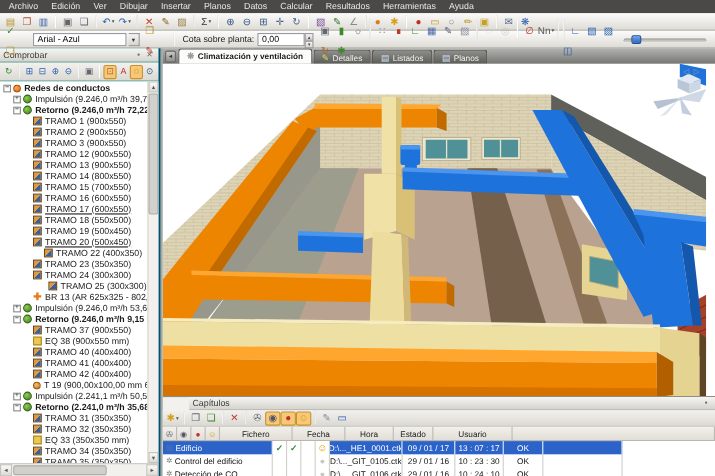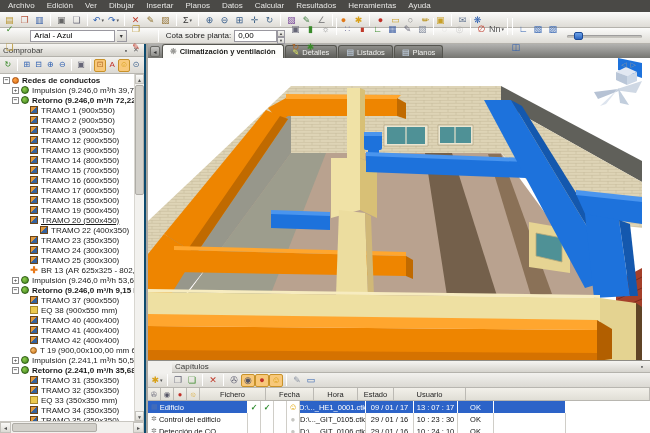--- a/index.html
+++ b/index.html
@@ -400,21 +400,21 @@
             <div class="tree-row" style="padding-left: 21px;">
               <span style="width: 9px; flex: 0 0 auto;"></span>
               <span class="ticon duct"></span>
               <span class="lbl">TRAMO 15 (700x550)</span>
             </div>
             <div class="tree-row" style="padding-left: 21px;">
               <span style="width: 9px; flex: 0 0 auto;"></span>
               <span class="ticon duct"></span>
               <span class="lbl">TRAMO 16 (600x550)</span>
             </div>
-            <div class="tree-row" style="padding-left: 21px;">
+            <div class="tree-row" style="padding-left: 21px; text-decoration: underline;">
               <span style="width: 9px; flex: 0 0 auto;"></span>
               <span class="ticon duct"></span>
               <span class="lbl">TRAMO 17 (600x550)</span>
             </div>
             <div class="tree-row" style="padding-left: 21px;">
               <span style="width: 9px; flex: 0 0 auto;"></span>
               <span class="ticon duct"></span>
               <span class="lbl">TRAMO 18 (550x500)</span>
             </div>
             <div class="tree-row" style="padding-left: 21px;">
@@ -435,21 +435,21 @@
             <div class="tree-row" style="padding-left: 21px;">
               <span style="width: 9px; flex: 0 0 auto;"></span>
               <span class="ticon duct"></span>
               <span class="lbl">TRAMO 23 (350x350)</span>
             </div>
             <div class="tree-row" style="padding-left: 21px;">
               <span style="width: 9px; flex: 0 0 auto;"></span>
               <span class="ticon duct"></span>
               <span class="lbl">TRAMO 24 (300x300)</span>
             </div>
-            <div class="tree-row" style="padding-left: 21px;">
+            <div class="tree-row" style="padding-left: 21px; margin-left: 14px;">
               <span style="width: 9px; flex: 0 0 auto;"></span>
               <span class="ticon duct"></span>
               <span class="lbl">TRAMO 25 (300x300)</span>
             </div>
             <div class="tree-row" style="padding-left: 21px;">
               <span style="width: 9px; flex: 0 0 auto;"></span>
               <span class="ticon br">✚</span>
               <span class="lbl">BR 13 (AR 625x325 - 802,0 m³/h</span>
             </div>
             <div class="tree-row" style="padding-left: 12px;">

